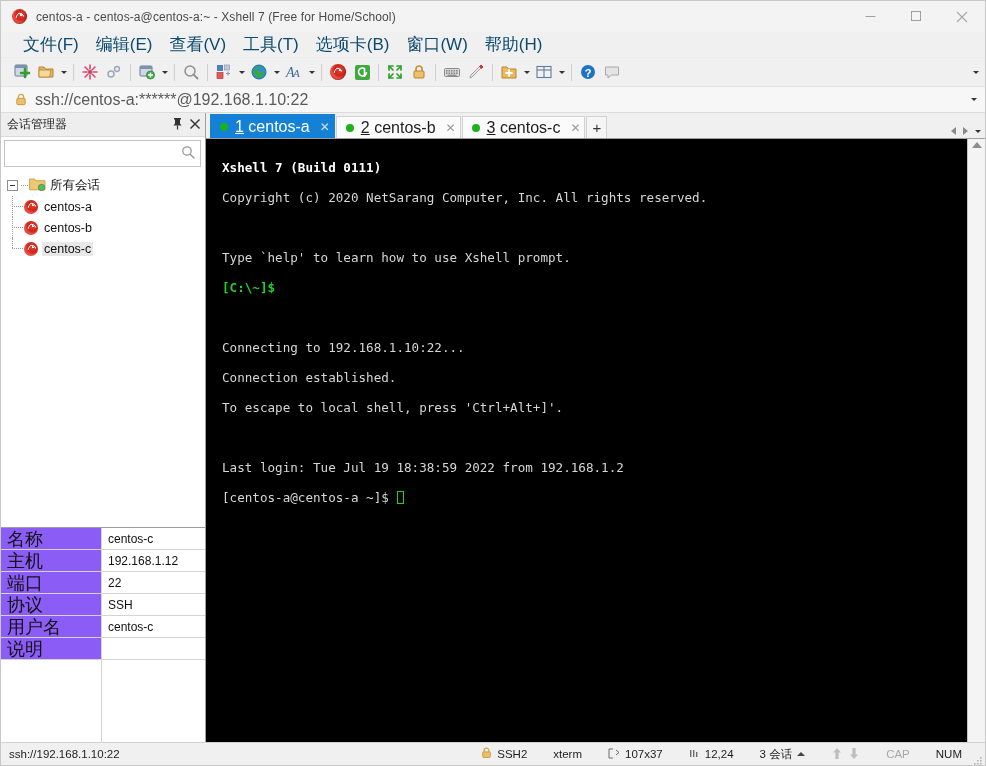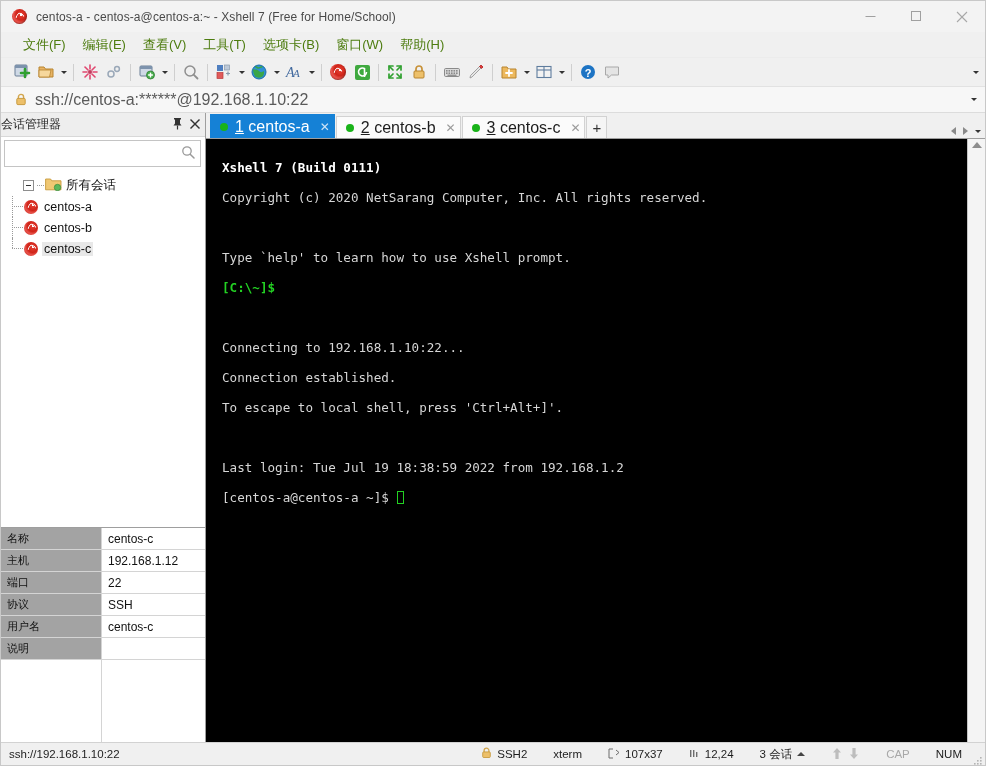--- a/index.html
+++ b/index.html
@@ -75,22 +75,22 @@
   .menubar {
     height: 25px;
     background: #f0f0f0;
     display: flex;
     align-items: center;
     padding-left: 14px;
     flex: 0 0 auto;
     border-bottom: 1px solid #ececec;
   }
   .menu-item {
-    font-size: 13px;
-    color: #4d7c0f;
+    font-size: 17px;
+    color: #0c4a6e;
     padding: 3px 9px 3px 8px;
     white-space: nowrap;
   }
 
   
   .toolbar {
     height: 28px;
     background: #f0f0f0;
     display: flex;
     align-items: center;
@@ -186,20 +186,21 @@
     background: #eeeeee;
     border-bottom: 1px solid #d8d8d8;
     display: flex;
     align-items: center;
     flex: 0 0 auto;
     position: relative;
   }
   .sp-title {
     font-size: 12px;
     color: #1d1d1d;
+    margin-left: 6px;
   }
   .sp-hdr-btns {
     position: absolute;
     right: 4px; top: 0; height: 23px;
     display: flex; align-items: center; gap: 6px;
   }
   .sp-search {
     height: 25px;
     margin: 3px 4px 2px 3px;
     border: 1px solid #c4c4c4;
@@ -223,21 +224,21 @@
   .sp-tree {
     flex: 1 1 auto;
     overflow: hidden;
     padding-top: 6px;
     background: #ffffff;
     min-height: 0;
   }
   .tree-root {
     display: flex; align-items: center;
     height: 21px;
-    padding-left: 22px;
+    padding-left: 6px;
     position: relative;
   }
   .expander {
     width: 9px; height: 9px;
     border: 1px solid #8e8e8e;
     background: #fff;
     display: flex; align-items: center; justify-content: center;
     margin-right: 3px;
     flex: 0 0 auto;
   }
@@ -306,27 +307,27 @@
     background: #ffffff;
   }
   .prop-row {
     display: flex;
     height: 21px;
     border-bottom: 1px solid #d4d4d4;
   }
   .prop-key {
     width: 101px;
     flex: 0 0 101px;
-    font-size: 11px;
+    font-size: 18px;
     color: #111;
     display: flex; align-items: center;
     padding-left: 6px;
     border-right: 1px solid #d4d4d4;
     box-sizing: border-box;
-    background: #a3a3a3;
+    background: #8b5cf6;
   }
   .prop-val {
     flex: 1 1 auto;
     font-size: 12px;
     color: #111;
     display: flex; align-items: center;
     padding-left: 6px;
     background: #fff;
   }
   .props-filler {

